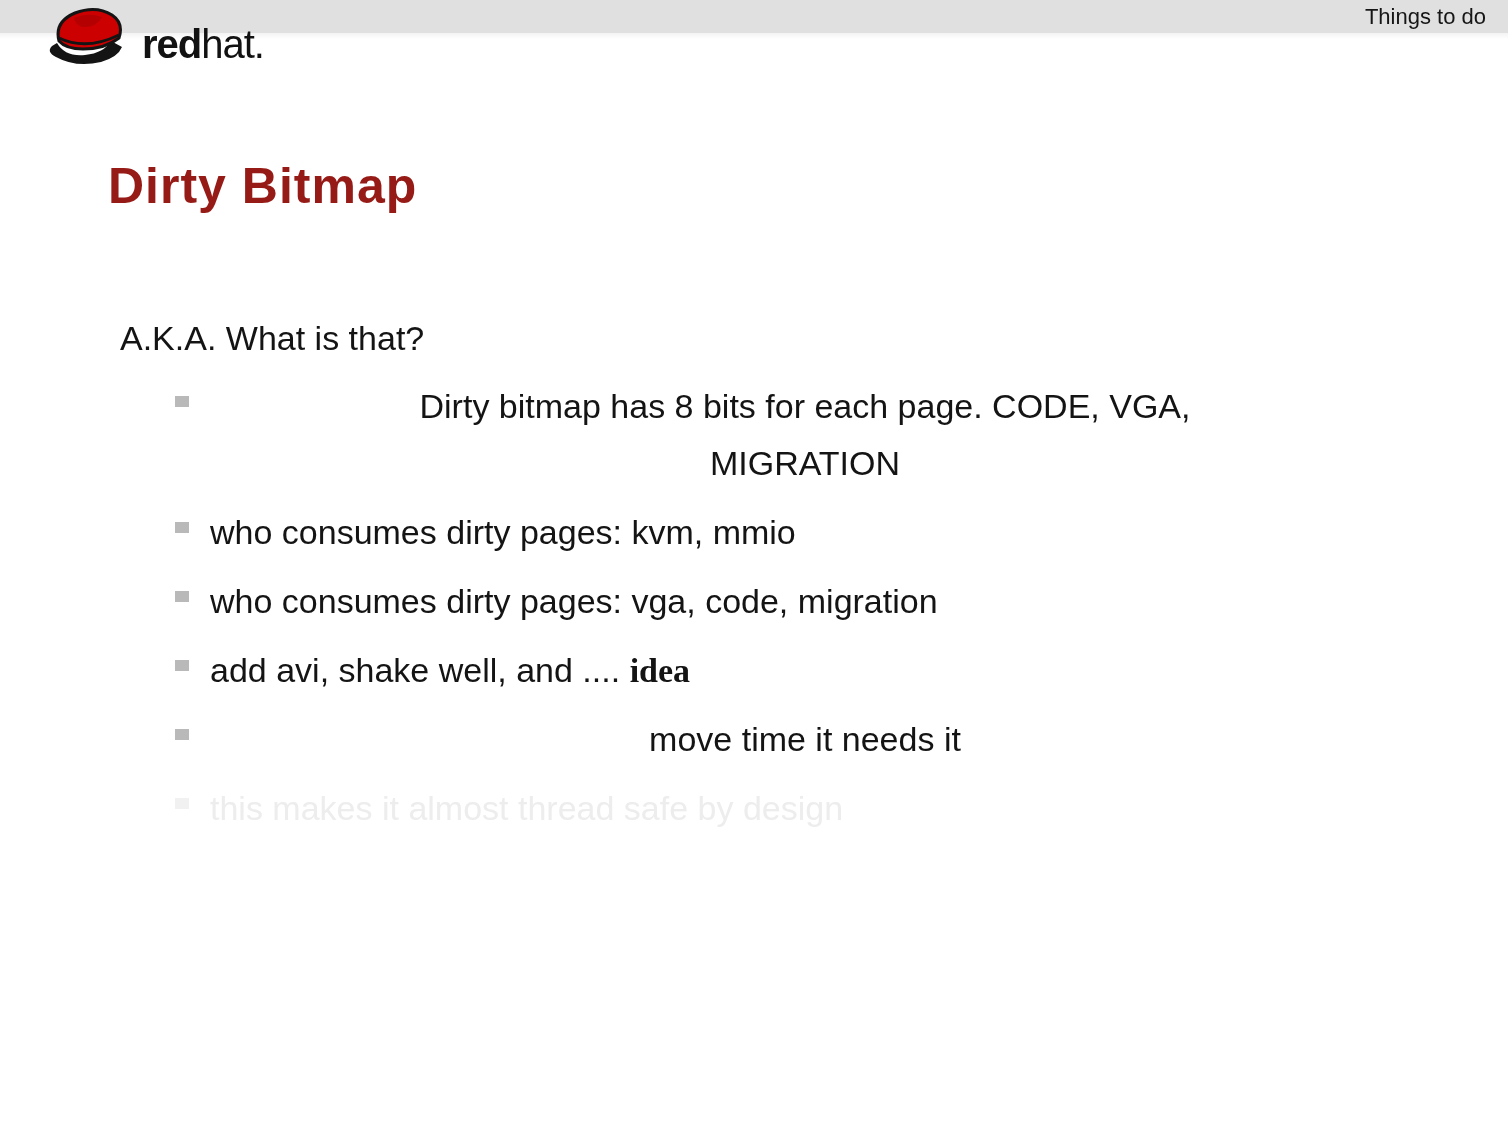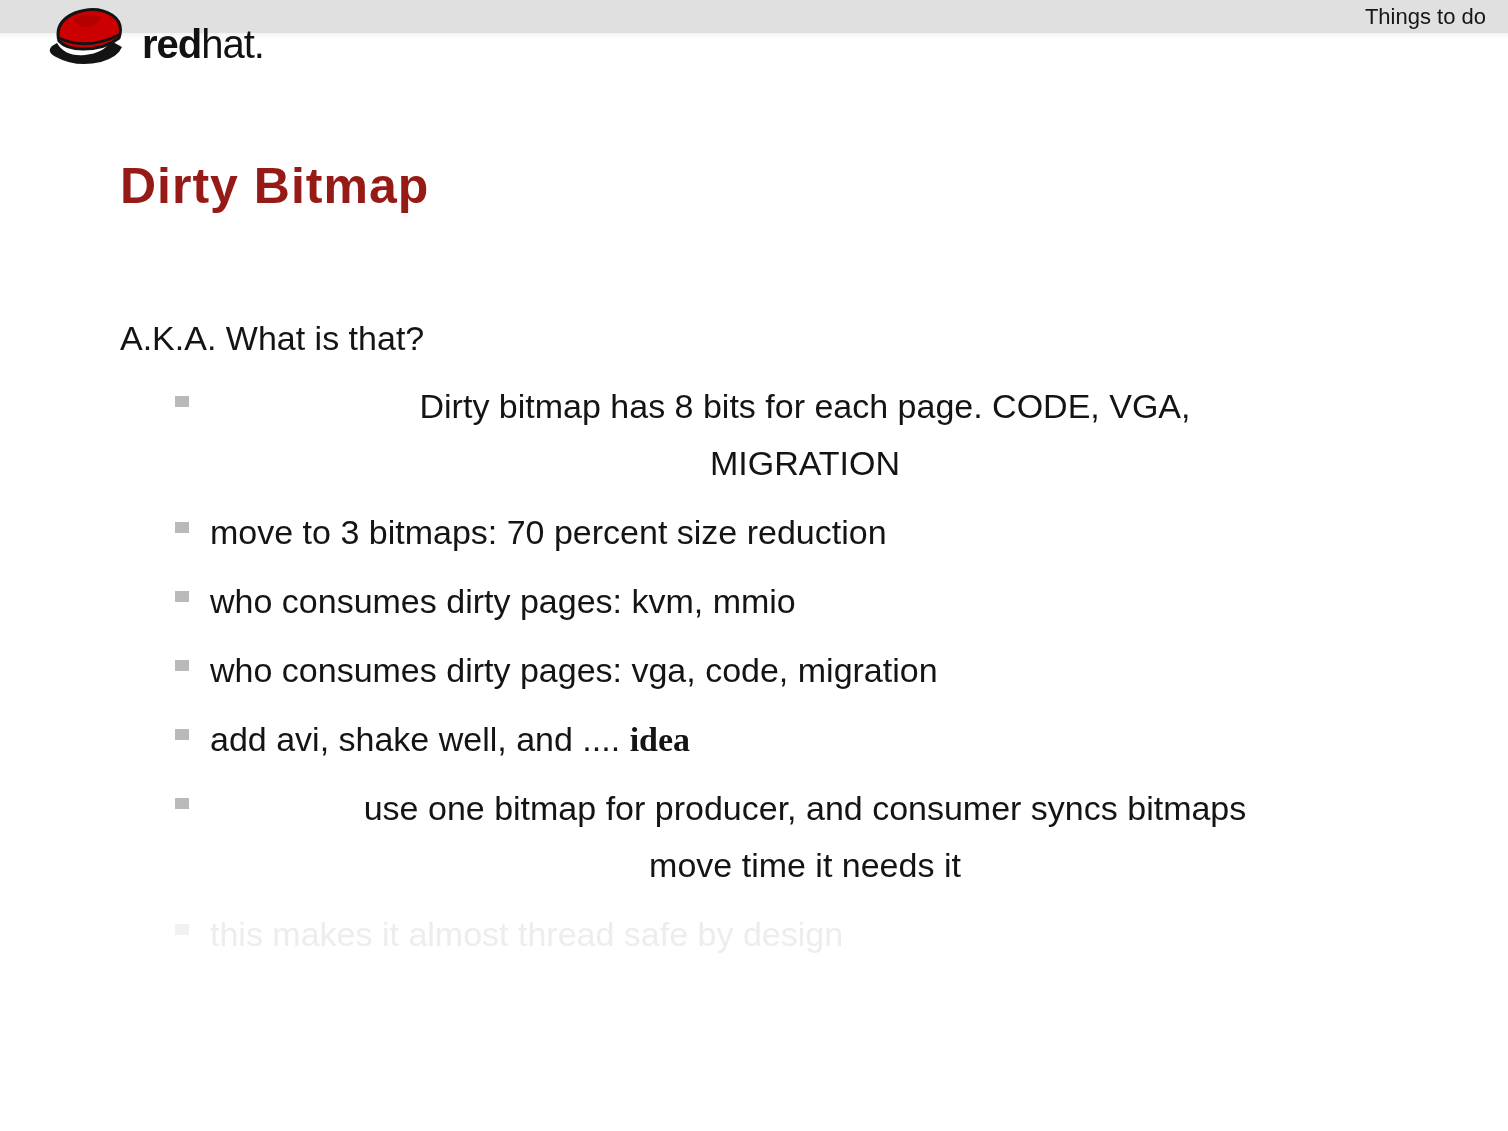--- a/index.html
+++ b/index.html
@@ -51,21 +51,21 @@
     letter-spacing: -1px;
     line-height: 1;
     margin-left: 6px;
     padding-bottom: 6px;
     color: #121212;
   }
   .logo-text .b { font-weight: bold; }
   
   .title {
     position: absolute;
-    left: 120px;
+    left: 108px;
     top: 124px;
     font-size: 50px;
     font-weight: bold;
     letter-spacing: 1px;
     color: var(--title, #961a16);
     line-height: 1.15;
   }
   
   .content {
     position: absolute;
@@ -139,41 +139,39 @@
     <ul class="bullets">
 
       <li>
         <span class="marker"></span>
         <span class="line">Dirty bitmap has 8 bits for each page. CODE, VGA,</span>
         <span class="line">MIGRATION</span>
       </li>
 
       <li>
         <span class="marker"></span>
-        <span>move to 3 bitmaps: 70 percent size reduction</span>
       </li>
 
       <li>
         <span class="marker"></span>
         <span>who consumes dirty pages: kvm, mmio</span>
       </li>
 
       <li>
         <span class="marker"></span>
         <span>who consumes dirty pages: vga, code, migration</span>
       </li>
 
       <li>
         <span class="marker"></span>
         <span>add avi, shake well, and ....</span><b class="bold-tail">idea</b>
       </li>
 
       <li>
         <span class="marker"></span>
-        <span class="line">use one bitmap for producer, and consumer syncs bitmaps</span>
         <span class="line">move time it needs it</span>
       </li>
 
       <li class="dim">
         <span class="marker"></span>
         <span>this makes it almost thread safe by design</span>
       </li>
 
     </ul>
   </div>

